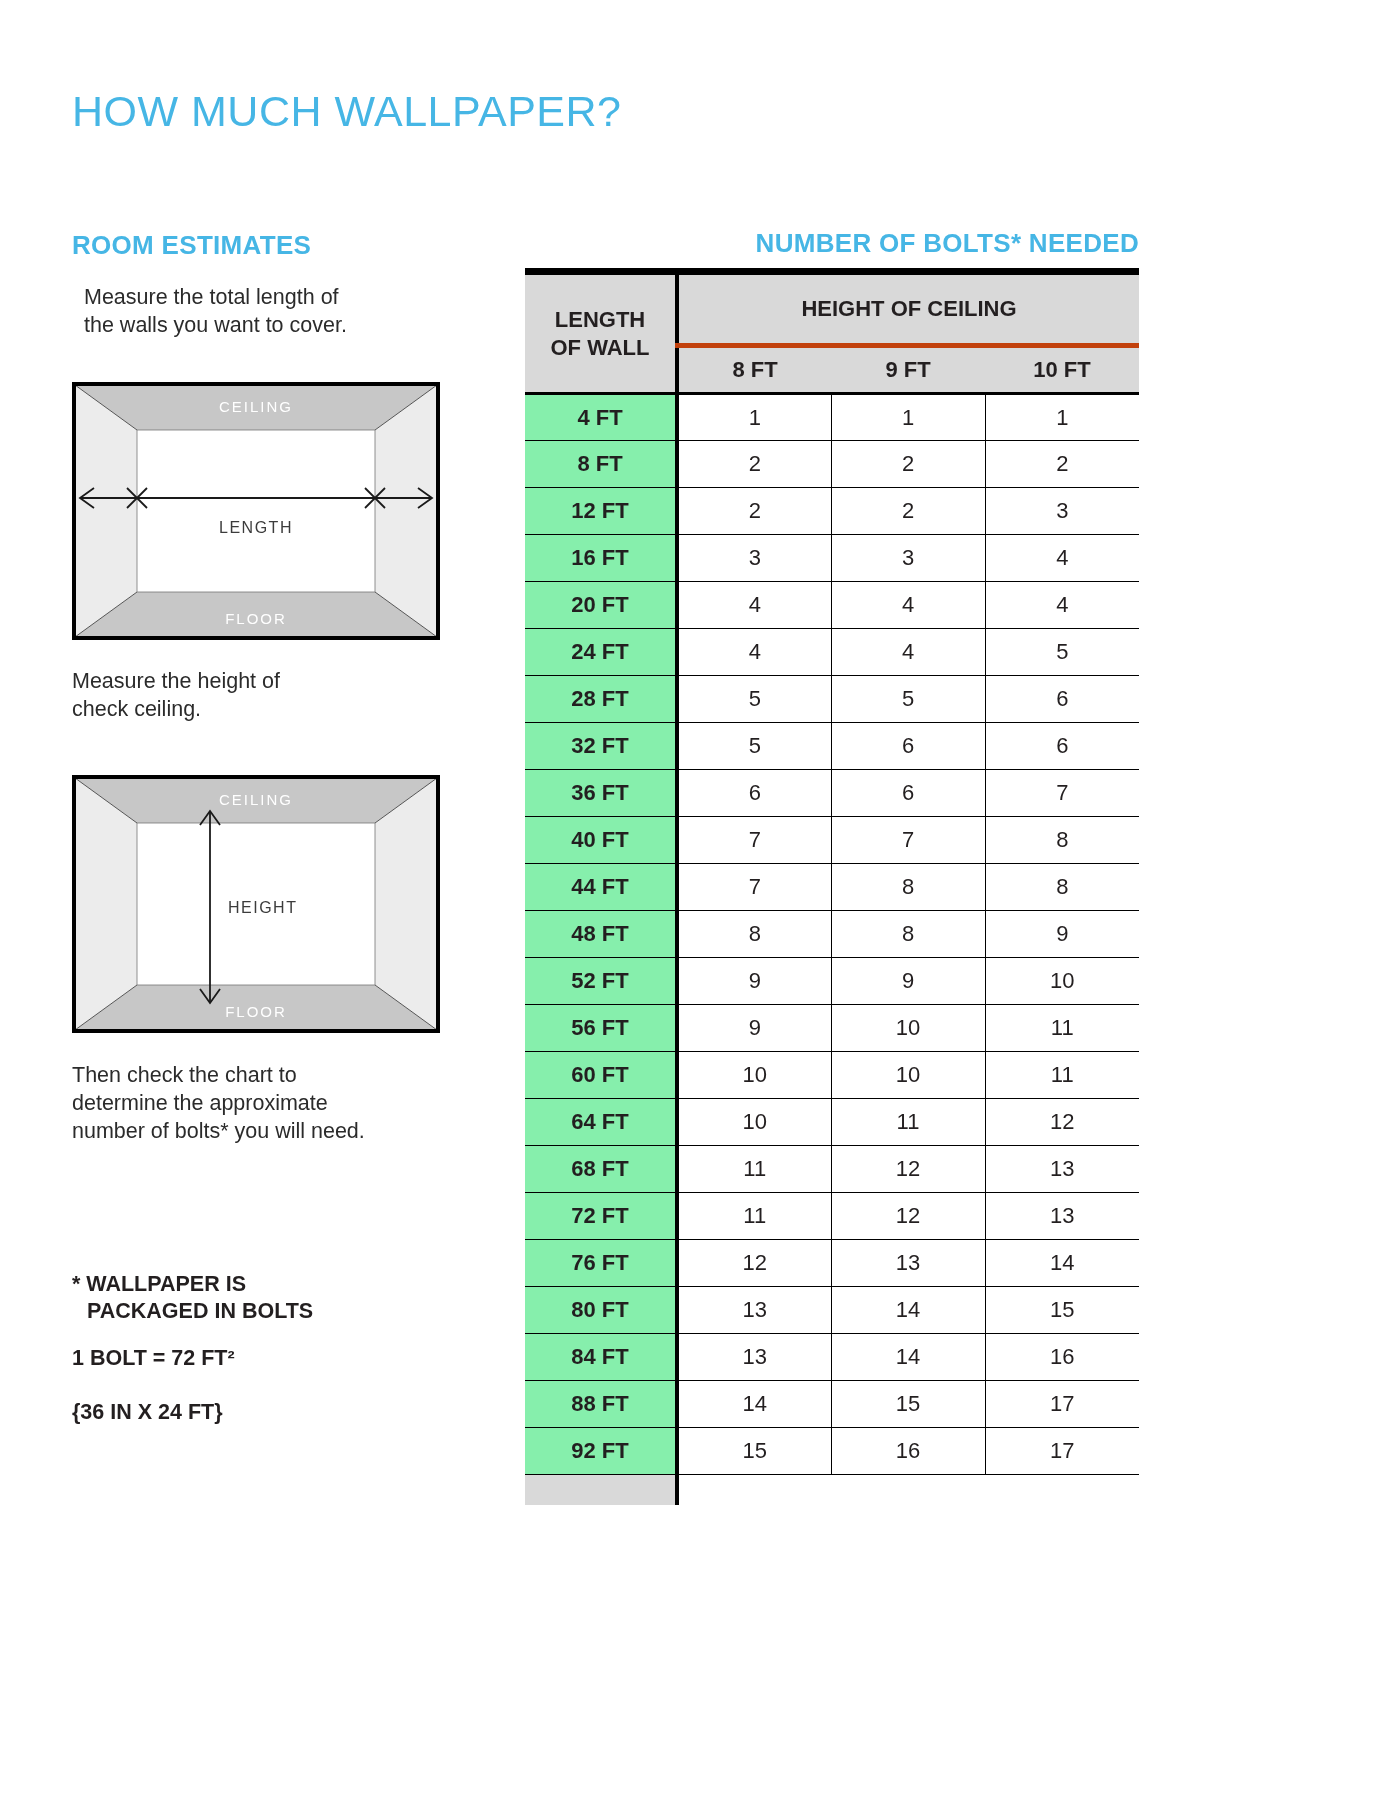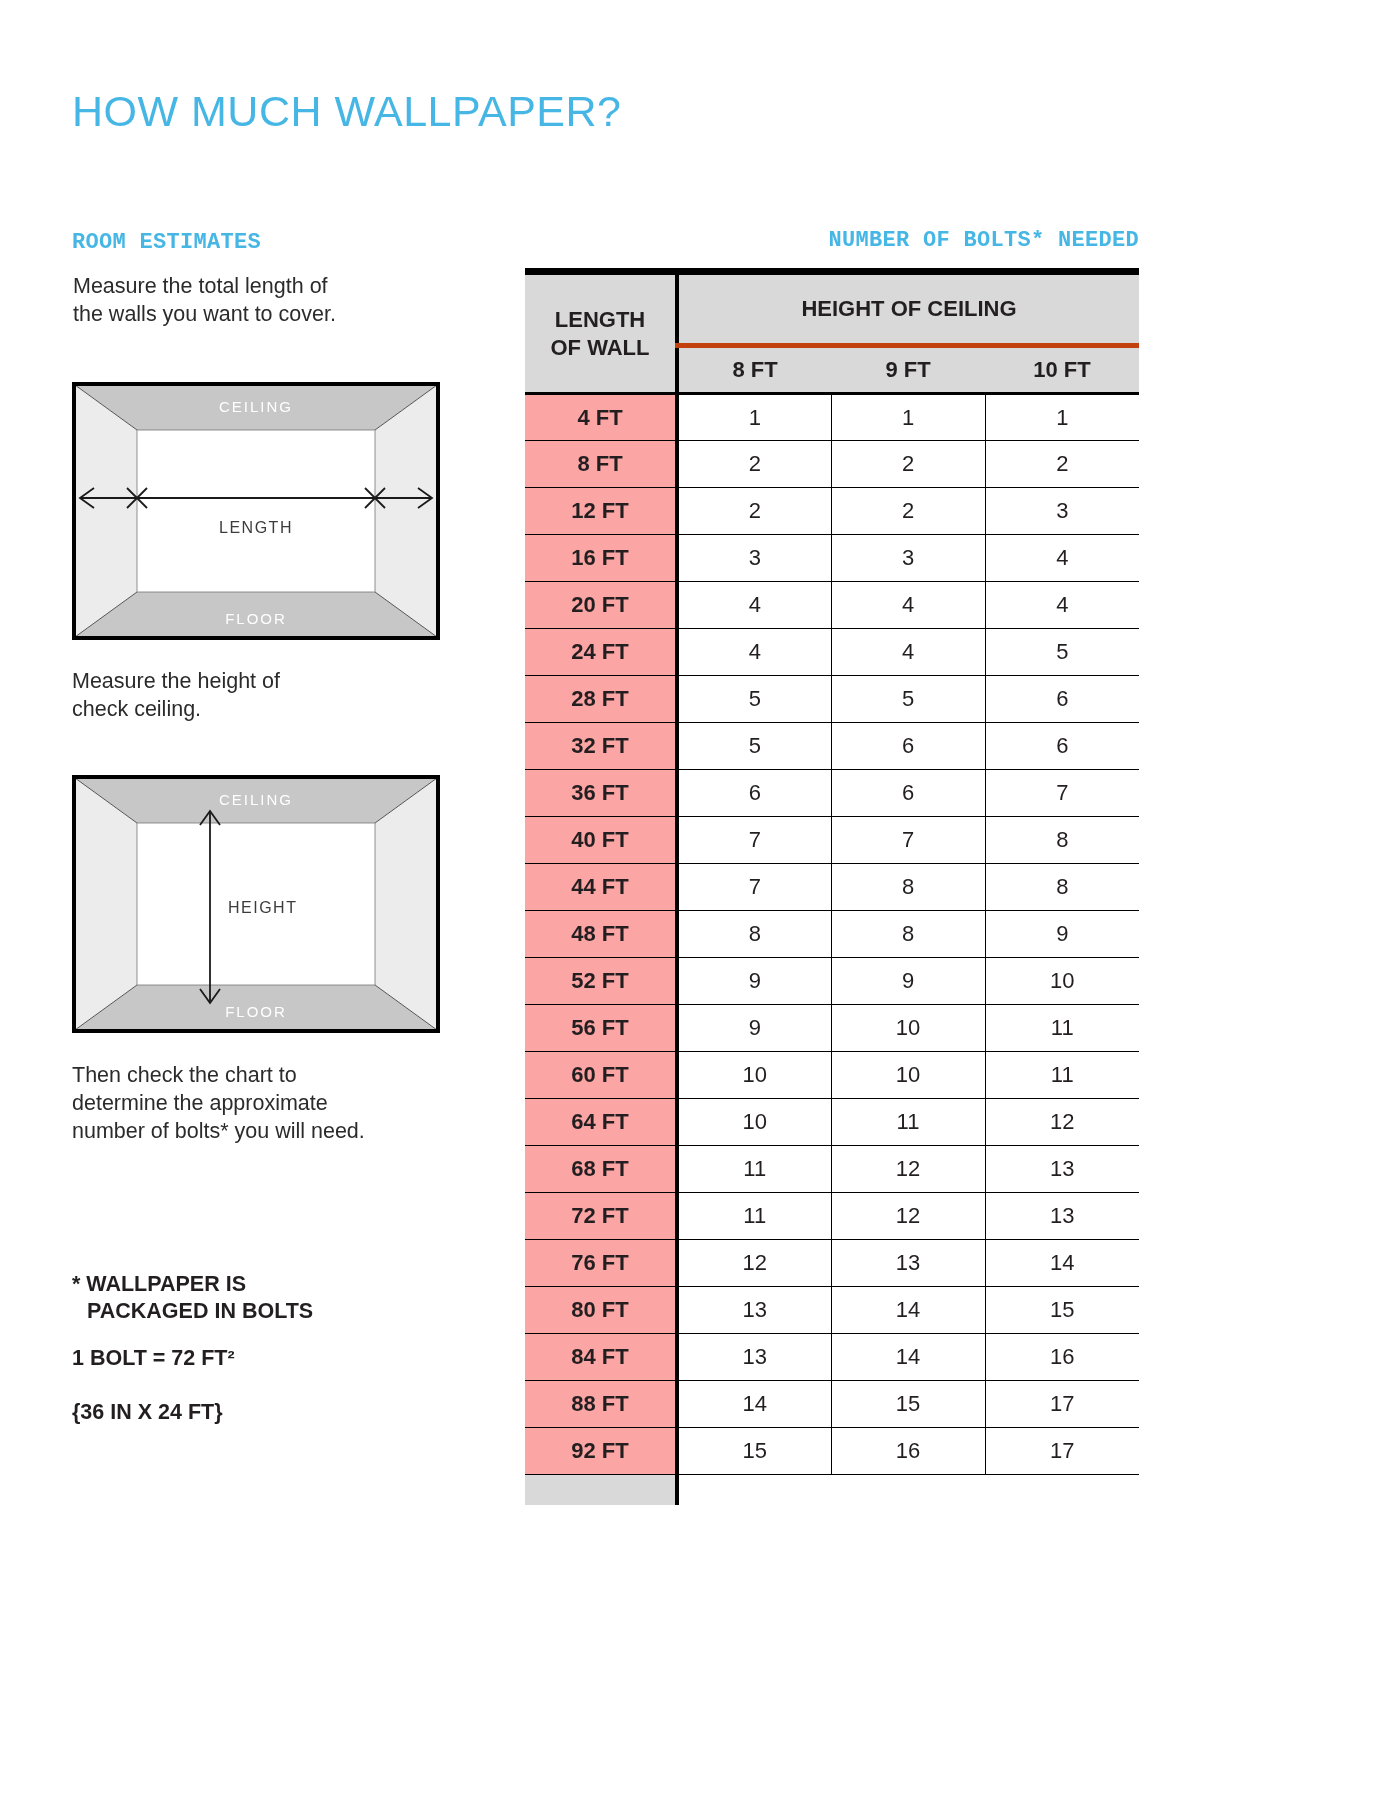--- a/index.html
+++ b/index.html
@@ -14,22 +14,22 @@
   }
   .abs { position: absolute; }
 
   .page-title {
     left: 72px; top: 58px;
     font-size: 43px; font-weight: normal;
     color: #46b6e5; letter-spacing: 0.5px;
     white-space: nowrap;
   }
   .section-heading {
-    font-size: 22px; font-weight: bold;
-    color: #46b6e5; letter-spacing: 0.3px; font-family: Liberation Mono, monospace;
+    font-size: 26px; font-weight: bold;
+    color: #46b6e5; letter-spacing: 0.3px;
   }
   .body-text {
     font-size: 21.5px; line-height: 1.3;
     color: #2b2b2b; white-space: pre-line;
   }
   .bold-note {
     font-size: 21.5px; line-height: 1.25;
     font-weight: bold; color: #231f20; white-space: pre-line;
   }
   .note-indent { display:block; padding-left: 15px; }
@@ -65,21 +65,21 @@
     height: 74px;
   }
   th.sub-head {
     font-size: 22px; font-weight: bold;
     background: #d9d9d9;
     border-bottom: 3px solid #000;
     height: 48px;
   }
   .bolts-table td.len-cell {
     font-size: 22px; font-weight: bold;
-    background: #fca5a5;
+    background: #86efac;
     border-right: 4px solid #000;
     border-bottom: 1.5px solid #000;
     height: 47px;
   }
   .bolts-table td.num-cell {
     font-size: 22px;
     background: #ffffff;
     border-bottom: 1.5px solid #000;
     height: 47px;
   }
@@ -101,21 +101,21 @@
     font-family: "Liberation Sans", sans-serif;
   }
 </style>
 </head>
 <body>
 
 <h1 class="abs page-title">HOW MUCH WALLPAPER?</h1>
 
 <div class="abs section-heading" style="left:72px; top:230px;">ROOM ESTIMATES</div>
 
-<p class="abs body-text" style="left:72px; top:272px; margin:1px;">Measure the total length of
+<p class="abs body-text" style="left:72px; top:272px; margin:12px;">Measure the total length of
 the walls you want to cover.</p>
 
 <svg class="abs" style="left:72px; top:382px;" width="368" height="258" viewBox="0 0 368 258">
   <rect x="0" y="0" width="368" height="258" fill="#ffffff"></rect>
   <polygon points="3,3 365,3 303,48 65,48" fill="#c7c7c7"></polygon>
   <polygon points="65,210 303,210 365,255 3,255" fill="#c7c7c7"></polygon>
   <polygon points="3,3 65,48 65,210 3,255" fill="#ececec"></polygon>
   <polygon points="365,3 303,48 303,210 365,255" fill="#ececec"></polygon>
   <rect x="65" y="48" width="238" height="162" fill="#ffffff"></rect>
   <g stroke="#555" stroke-width="1">

